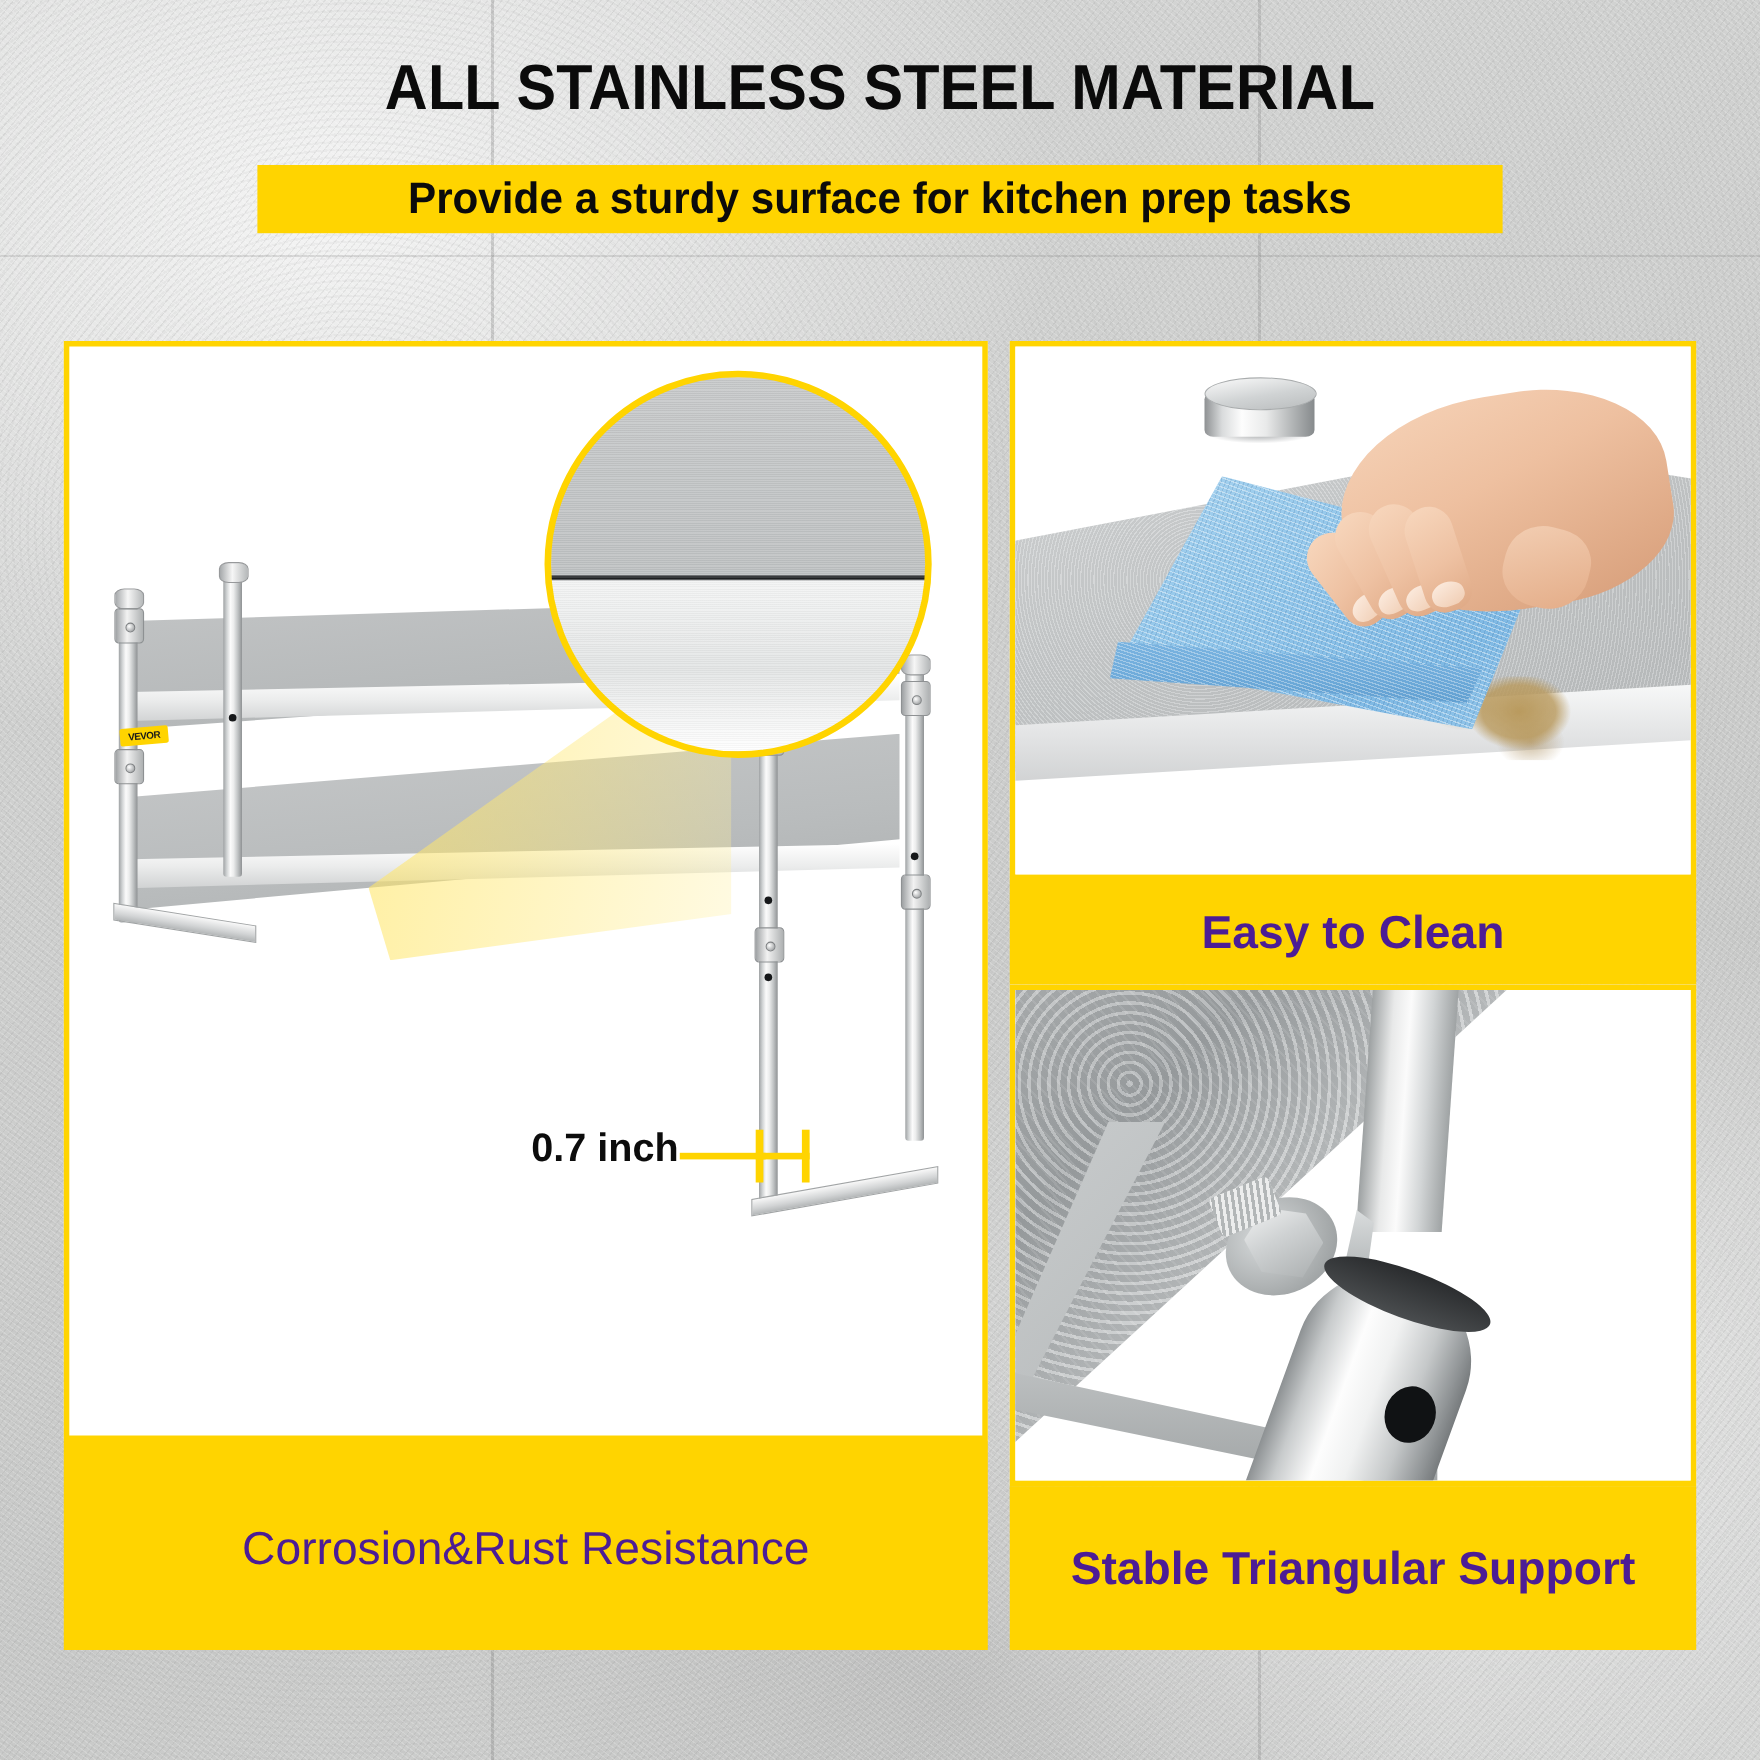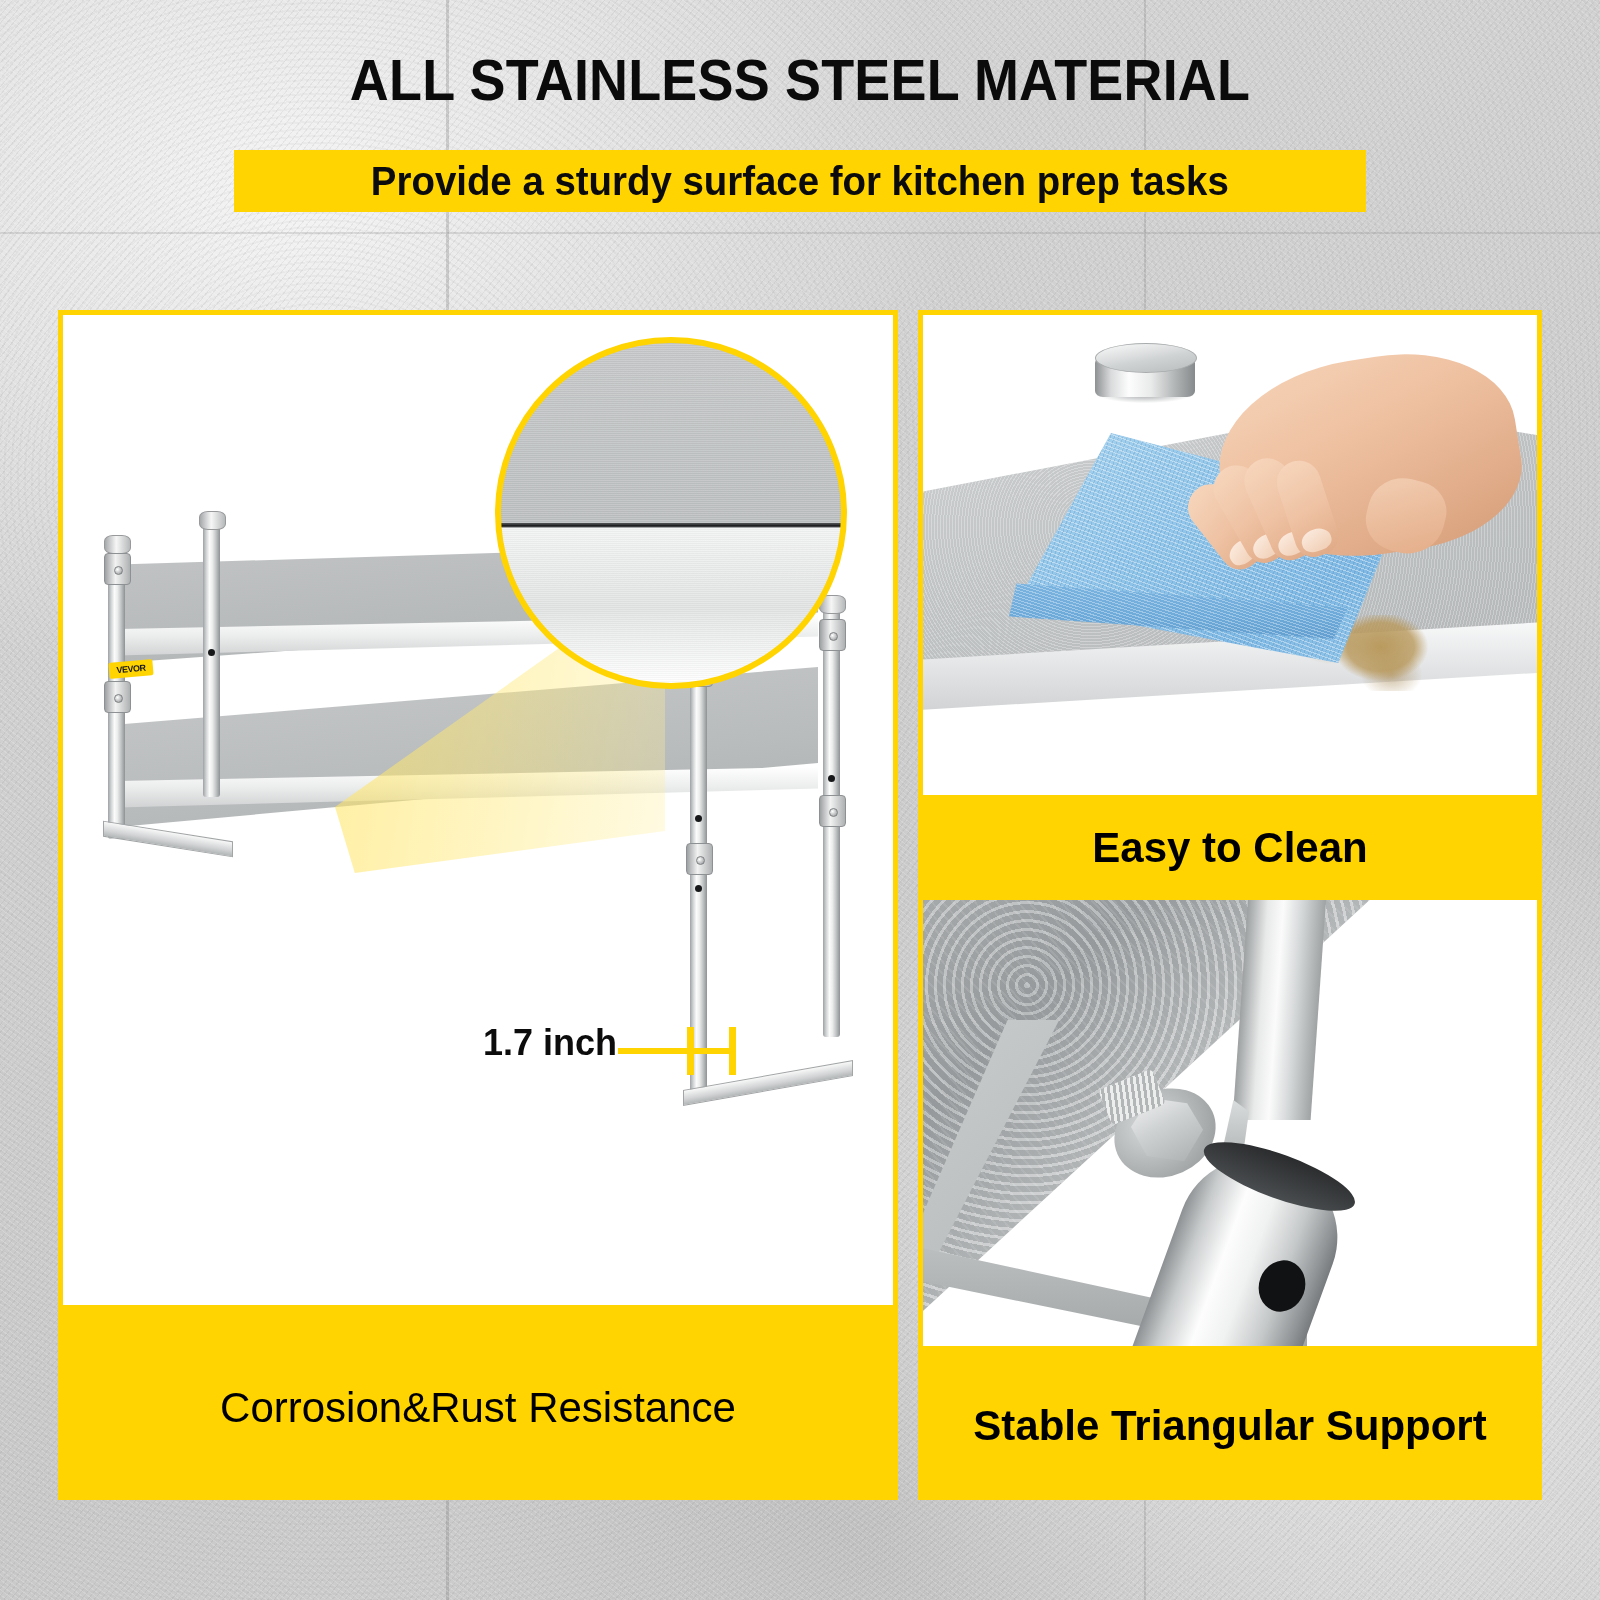--- a/index.html
+++ b/index.html
@@ -53,21 +53,21 @@
 
   
   .panel{position:absolute;border:5px solid #FFD400;background:#ffffff;box-sizing:border-box;overflow:hidden;}
   #panel-main{left:58px;top:310px;width:840px;height:1000px;}
   #panel-clean{left:918px;top:310px;width:624px;height:490px;}
   #panel-support{left:918px;top:895px;width:624px;height:456px;}
 
   .caption{
     position:absolute;background:#FFD400;box-sizing:border-box;
     display:flex;flex-direction:column;align-items:center;justify-content:center;
-    color:#000000;
+    color:#4c1d95;
   }
   #caption-main{left:58px;top:1310px;width:840px;height:190px;}
   #caption-main .l1{font-size:45px;font-weight:bold;letter-spacing:.1px;}
   #caption-main .l2{font-size:42px;font-weight:normal;margin-top:6px;}
   #caption-clean{left:918px;top:800px;width:624px;height:95px;}
   #caption-clean .l1{font-size:42px;font-weight:bold;}
   #caption-support{left:918px;top:1351px;width:624px;height:149px;}
   #caption-support .l1{font-size:42px;font-weight:bold;}
 
   
@@ -371,21 +371,21 @@
       <div class="leg-hole" style="top:168px;"></div>
       <div class="leg-clamp" style="top:188px;"></div>
     </div>
     <div class="foot-plate" style="left:620px;top:760px;width:168px;transform:skewY(-10deg);"></div>
 
     <div id="mag-cone"></div>
     <div id="mag-circle"></div>
 
     <div id="vevor-badge">VEVOR</div>
 
-    <div id="dim-label">1.7 inch</div>
+    <div id="dim-label">0.7 inch</div>
     <div id="dim-leader"></div>
     <div id="dim-tick-l"></div>
     <div id="dim-tick-r"></div>
     <div id="dim-bar"></div>
   </div>
 </div>
 
 <div class="caption" id="caption-main">
   <div class="l2">Corrosion&amp;Rust Resistance</div>
 </div>

